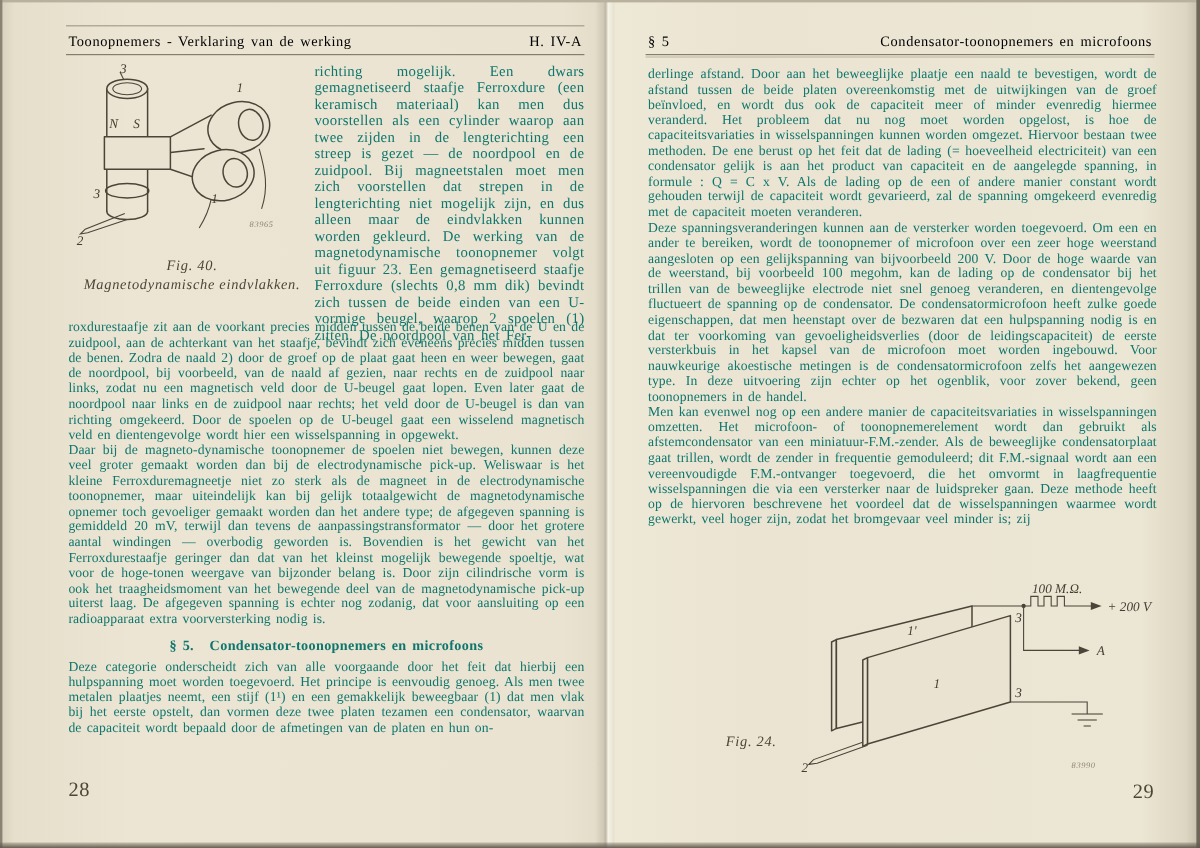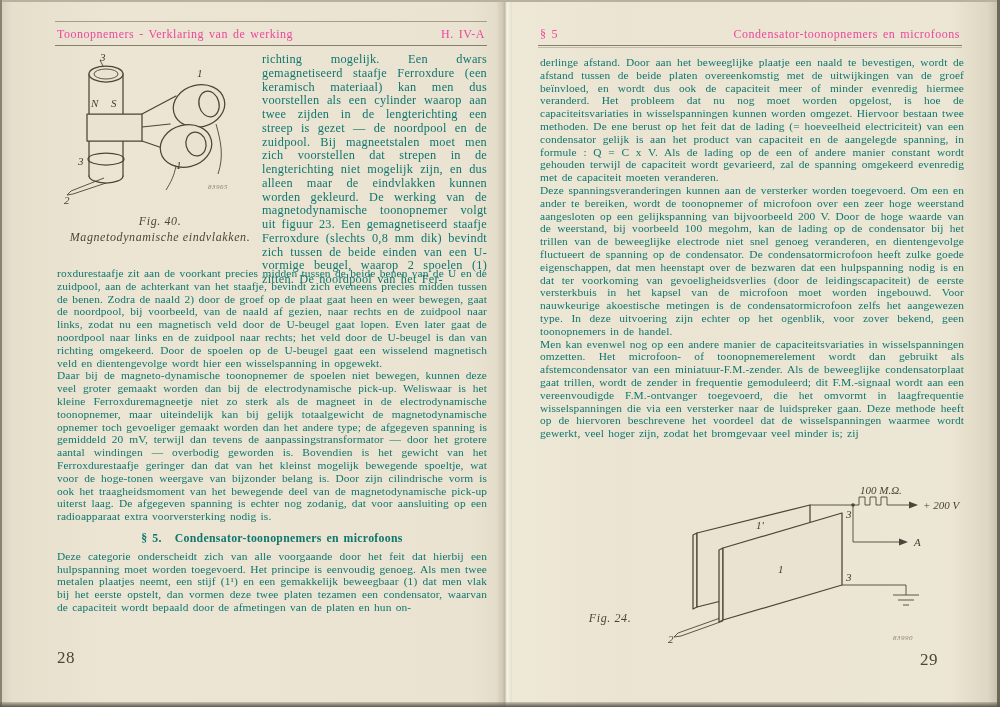--- a/index.html
+++ b/index.html
@@ -10,21 +10,21 @@
     color:#4c4638;
   }
   .edge{position:absolute;z-index:5;}
   .edge-left{left:0;top:0;width:2px;height:100%;background:#8a8374;}
   .edge-right{right:0;top:0;width:3px;height:100%;background:#6e6759;}
   .edge-bottom{left:0;bottom:0;width:100%;height:5px;background:linear-gradient(180deg,rgba(95,89,76,.25),#5f594c);}
   .edge-top{left:0;top:0;width:100%;height:2px;background:#b8b19e;}
   .gutter{position:absolute;left:496px;top:0;width:16px;height:100%;z-index:4;
     background:linear-gradient(90deg,rgba(90,80,60,0) 0%,rgba(90,80,60,.14) 40%,rgba(70,62,45,.26) 55%,rgba(255,255,248,.55) 68%,rgba(90,80,60,.06) 100%);}
   .abs{position:absolute;}
-  .hdr{font-size:12px;letter-spacing:.5px;word-spacing:1.5px;color:#ec4899;}
+  .hdr{font-size:12px;letter-spacing:.5px;word-spacing:1.5px;color:#000000;}
   .rule{position:absolute;height:1px;background:#847e6c;}
   .rule-faint{position:absolute;height:1px;background:#a49e8b;}
   .bodytxt{font-size:11.4px;line-height:12.8px;text-align:justify;letter-spacing:.1px;word-spacing:1.3px;color:#0f766e;}
   .bodytxt p{margin:0;}
   .coltxt{font-size:12.3px;line-height:13.75px;text-align:justify;letter-spacing:.25px;word-spacing:1.8px;}
   .section-heading{font-weight:bold;font-size:11.8px;margin:9px 0 5px 0;text-align:center;letter-spacing:.3px;word-spacing:1.5px;}
   .section-heading .gap{display:inline-block;width:13px;}
   .caption{font-style:italic;font-size:12px;line-height:16px;text-align:center;letter-spacing:.6px;color:#4c4638;}
   .pagenum{font-size:17px;letter-spacing:.5px;}
   svg{overflow:visible;}
@@ -187,18 +187,18 @@
       <text class="fig-label" x="276" y="63">A</text>
       <text class="fig-label" x="118" y="46">1'</text>
       <text class="fig-label" x="140" y="90">1</text>
       <text class="fig-label" x="208" y="35">3</text>
       <text class="fig-label" x="208" y="98">3</text>
       <text class="fig-label" x="30" y="160">2</text>
       <text class="fig-code" x="255" y="157">83990</text>
     </svg>
   </div>
 
-  <div class="abs caption" style="left:28px;top:610px;width:140px;">
+  <div class="abs caption" style="left:44px;top:610px;width:140px;">
     <div>Fig. 24.</div>
   </div>
 
-  <div class="abs pagenum" style="left:408px;top:650px;">29</div>
+  <div class="abs pagenum" style="left:432px;top:650px;">29</div>
 </div>
 
 </body></html>

